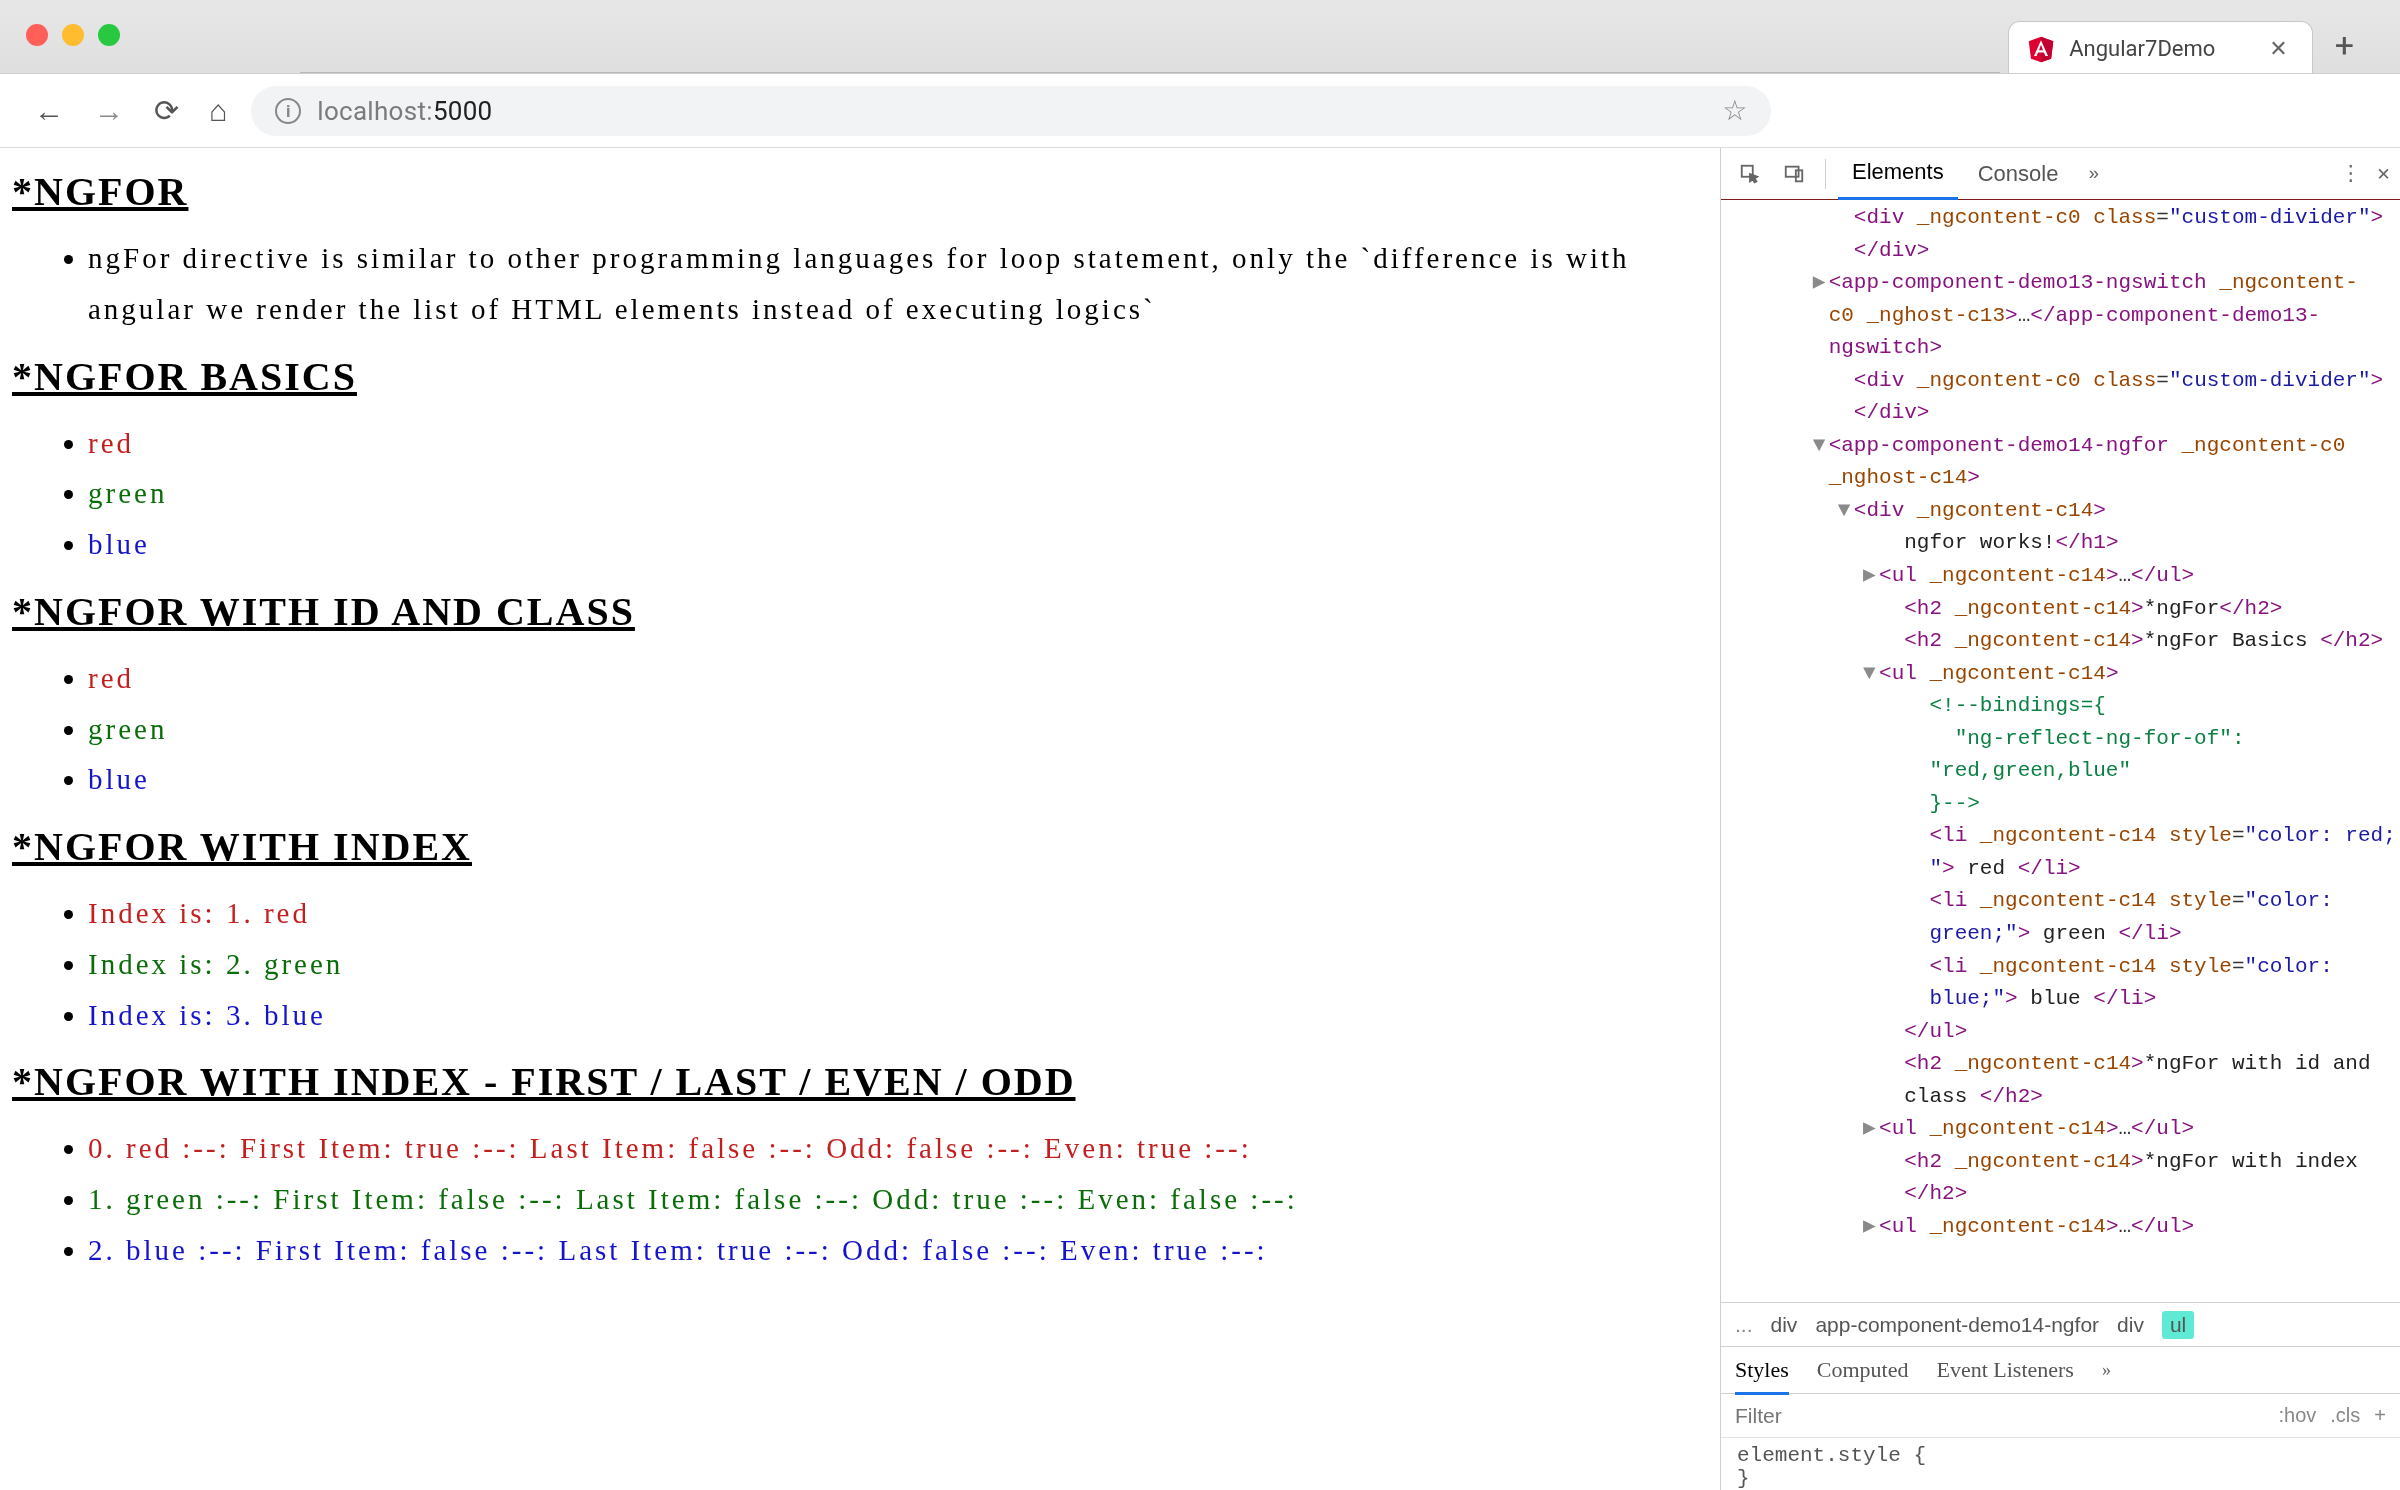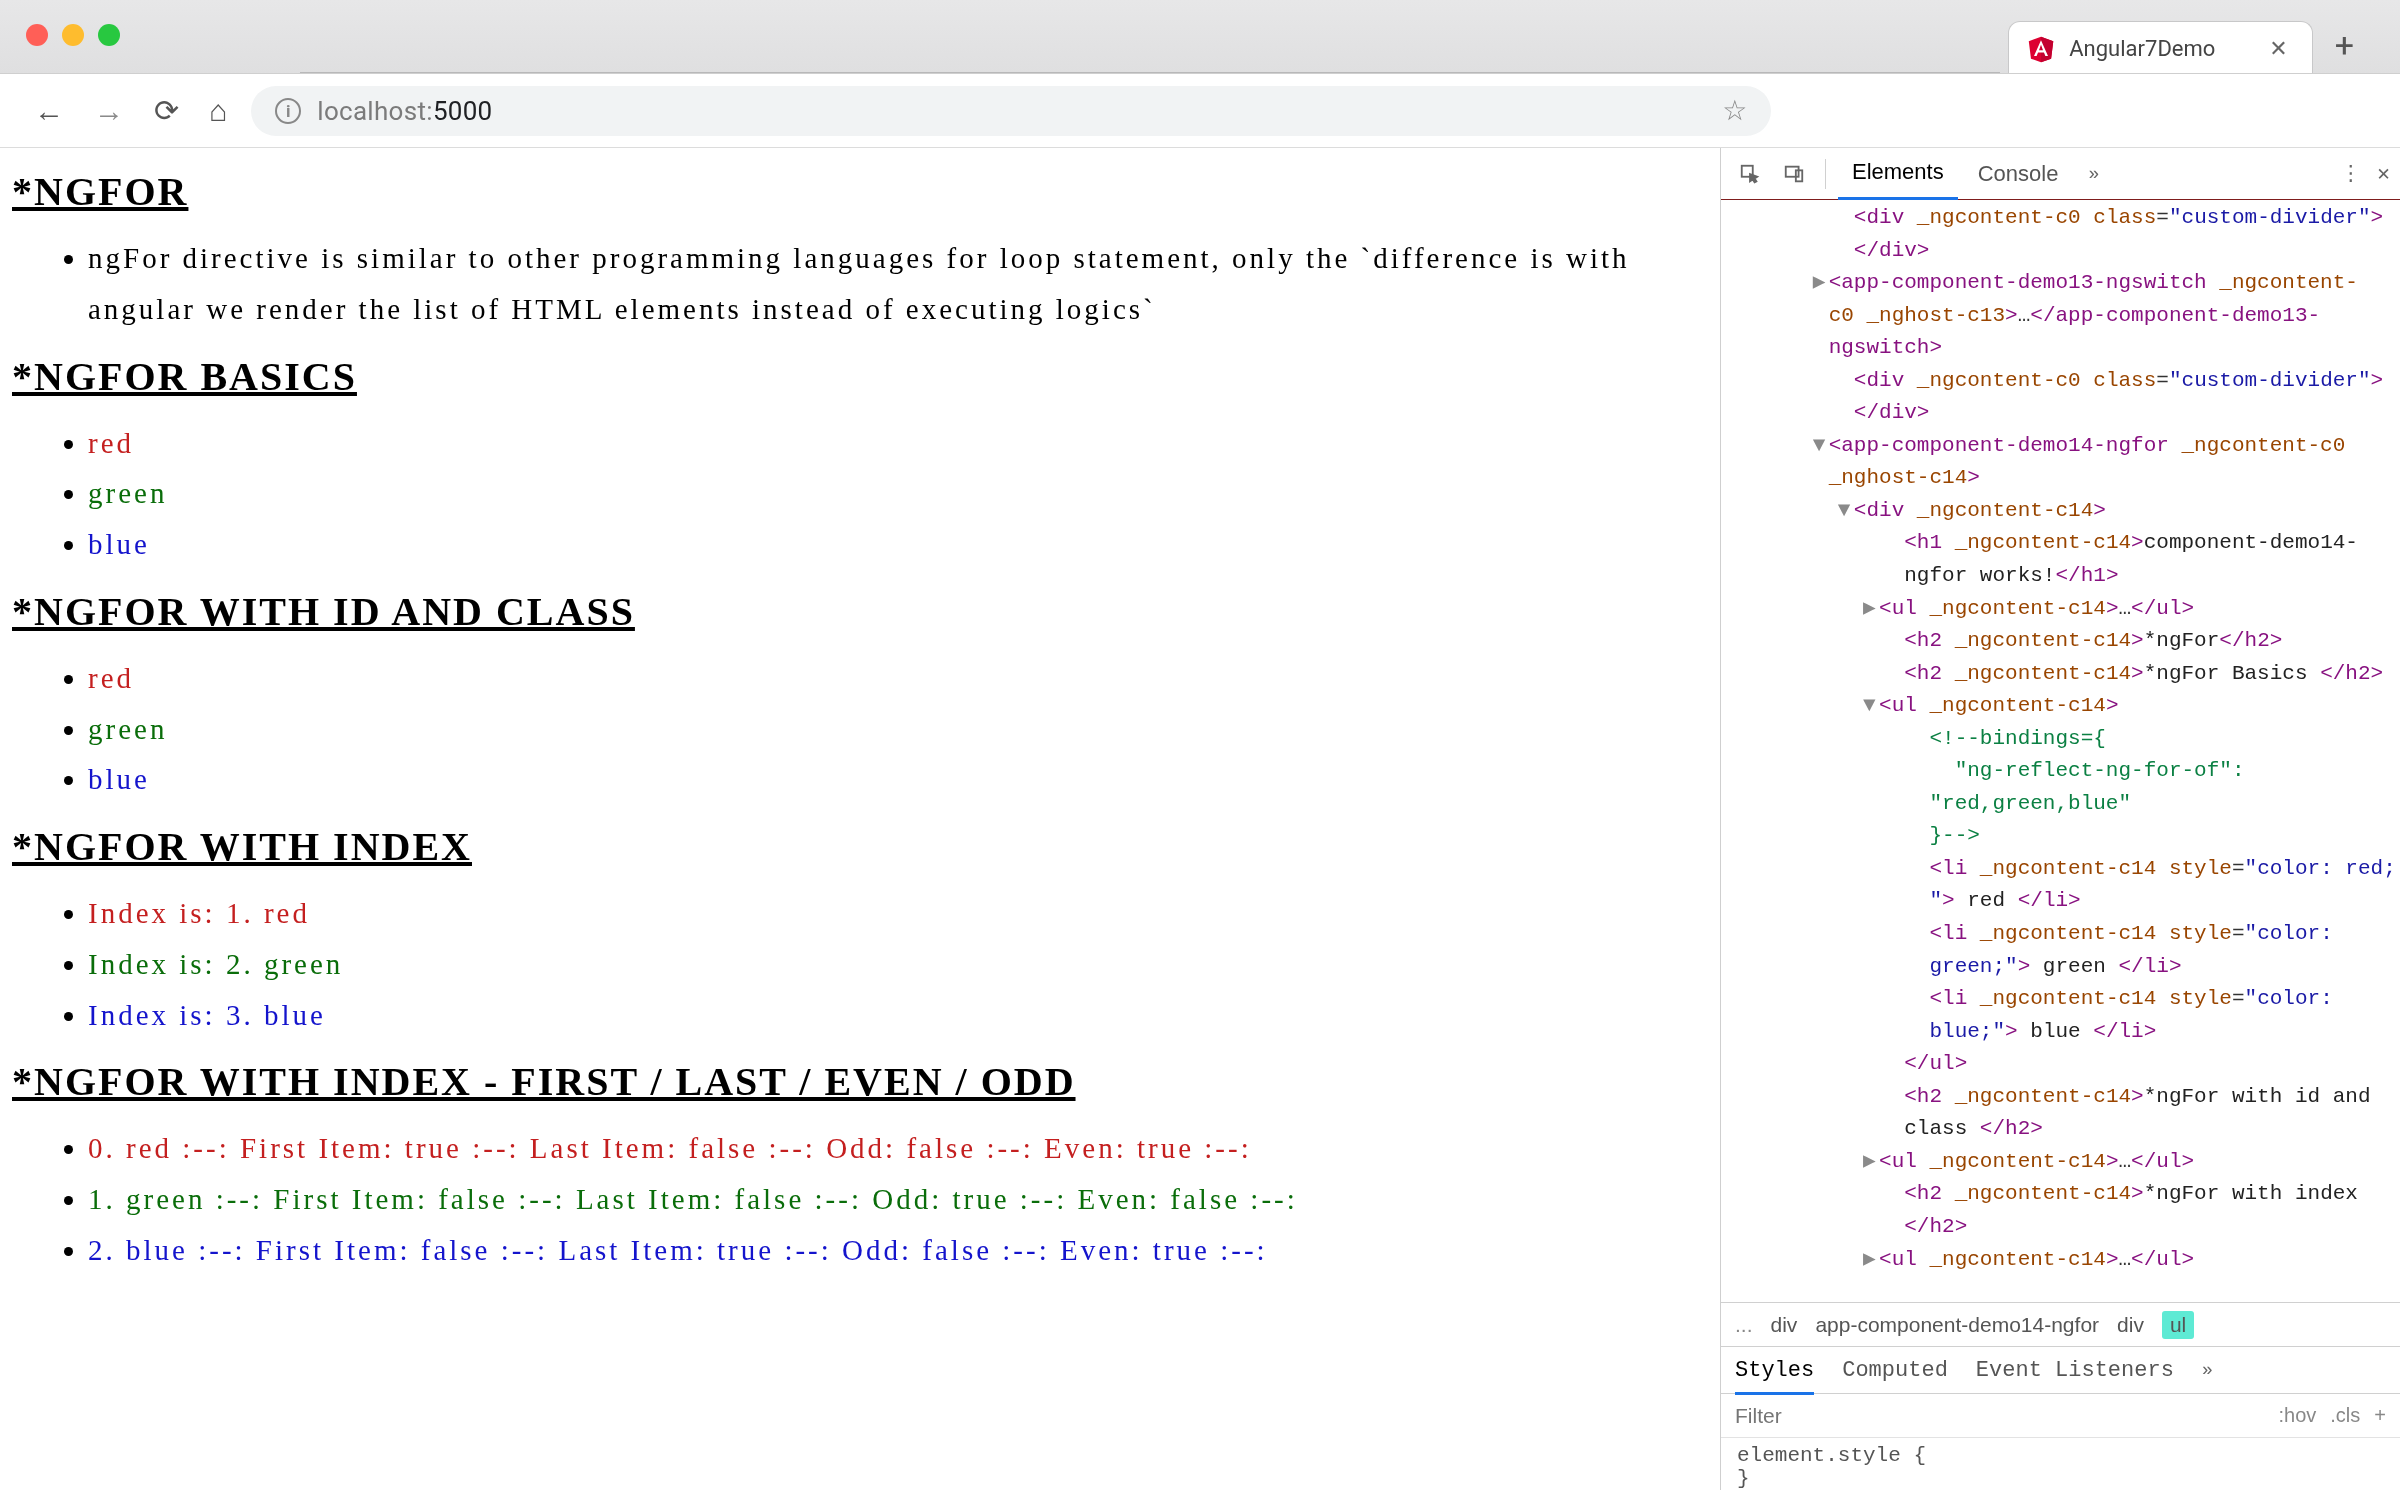--- a/index.html
+++ b/index.html
@@ -52,21 +52,21 @@
 .dt-dom .ln { white-space:pre; padding-left:16px;}
 .dt-dom .hl { background:#d2e7fb; }
 .tok-tag{color:#881280;} .tok-attr{color:#994500;} .tok-val{color:#1a1aa6;} .tok-txt{color:#222;} .tok-cmt{color:#0b8043;}
 .tri{color:#8a8a8a; display:inline-block; width:16px;}
 .sel-tag{color:#888;}
 
 .dt-crumb{ height:44px; border-top:1px solid #d0d0d0; display:flex; align-items:center; padding:0 14px; gap:18px; font-family:-apple-system,sans-serif; font-size:21px; color:#555;}
 .dt-crumb .dots{color:#888;}
 .dt-crumb .sel{background:#5eead4;padding:2px 8px;border-radius:3px;}
 
-.dt-styles-tabs{ height:48px; border-top:1px solid #d0d0d0; border-bottom:1px solid #d0d0d0; display:flex; align-items:center; padding:0 14px; gap:28px; font-family:Liberation Mono, monospace; font-size:22px; color:#555;}
+.dt-styles-tabs{ height:48px; border-top:1px solid #d0d0d0; border-bottom:1px solid #d0d0d0; display:flex; align-items:center; padding:0 14px; gap:28px; font-family:Liberation Serif, serif; font-size:22px; color:#555;}
 .dt-styles-tabs .tab.active{color:#000;border-bottom:3px solid #1a73e8;padding-bottom:9px;margin-bottom:-12px;}
 .dt-styles-tabs .chev{font-size:18px;color:#666;}
 
 .dt-filter{height:44px;border-bottom:1px solid #e3e3e3;display:flex;align-items:center;padding:0 14px;font-family:-apple-system,sans-serif;}
 .dt-filter input{border:none;outline:none;font-size:21px;color:#888;flex:1;background:transparent;}
 .dt-filter .flags{font-size:20px;color:#888;display:flex;gap:14px;align-items:center;}
 .dt-rule{padding:6px 16px 0 16px; font-size:21px; color:#555;}
 .dt-rule .sel{color:#555;}
 </style>
 </head>
@@ -166,21 +166,20 @@
         <div class="ln">        <span class="tri"> </span><span class="tok-tag">&lt;div</span> <span class="tok-attr">_ngcontent-c0</span> <span class="tok-attr">class</span>=<span class="tok-val">"custom-divider"</span><span class="tok-tag">&gt;</span></div>
         <div class="ln">        <span class="tri"> </span><span class="tok-tag">&lt;/div&gt;</span></div>
         <div class="ln">      <span class="tri">▶</span><span class="tok-tag">&lt;app-component-demo13-ngswitch</span> <span class="tok-attr">_ngcontent-</span></div>
         <div class="ln">      <span class="tri"> </span><span class="tok-attr">c0 _nghost-c13</span><span class="tok-tag">&gt;</span>…<span class="tok-tag">&lt;/app-component-demo13-</span></div>
         <div class="ln">      <span class="tri"> </span><span class="tok-tag">ngswitch&gt;</span></div>
         <div class="ln">        <span class="tri"> </span><span class="tok-tag">&lt;div</span> <span class="tok-attr">_ngcontent-c0</span> <span class="tok-attr">class</span>=<span class="tok-val">"custom-divider"</span><span class="tok-tag">&gt;</span></div>
         <div class="ln">        <span class="tri"> </span><span class="tok-tag">&lt;/div&gt;</span></div>
         <div class="ln">      <span class="tri">▼</span><span class="tok-tag">&lt;app-component-demo14-ngfor</span> <span class="tok-attr">_ngcontent-c0</span></div>
         <div class="ln">      <span class="tri"> </span><span class="tok-attr">_nghost-c14</span><span class="tok-tag">&gt;</span></div>
         <div class="ln">        <span class="tri">▼</span><span class="tok-tag">&lt;div</span> <span class="tok-attr">_ngcontent-c14</span><span class="tok-tag">&gt;</span></div>
-        <div class="ln">            <span class="tri"> </span><span class="tok-tag">&lt;h1</span> <span class="tok-attr">_ngcontent-c14</span><span class="tok-tag">&gt;</span><span class="tok-txt">component-demo14-</span></div>
         <div class="ln">            <span class="tri"> </span><span class="tok-txt">ngfor works!</span><span class="tok-tag">&lt;/h1&gt;</span></div>
         <div class="ln">          <span class="tri">▶</span><span class="tok-tag">&lt;ul</span> <span class="tok-attr">_ngcontent-c14</span><span class="tok-tag">&gt;</span>…<span class="tok-tag">&lt;/ul&gt;</span></div>
         <div class="ln">            <span class="tri"> </span><span class="tok-tag">&lt;h2</span> <span class="tok-attr">_ngcontent-c14</span><span class="tok-tag">&gt;</span><span class="tok-txt">*ngFor</span><span class="tok-tag">&lt;/h2&gt;</span></div>
         <div class="ln">            <span class="tri"> </span><span class="tok-tag">&lt;h2</span> <span class="tok-attr">_ngcontent-c14</span><span class="tok-tag">&gt;</span><span class="tok-txt">*ngFor Basics </span><span class="tok-tag">&lt;/h2&gt;</span></div>
         <div class="ln">          <span class="tri">▼</span><span class="tok-tag">&lt;ul</span> <span class="tok-attr">_ngcontent-c14</span><span class="tok-tag">&gt;</span></div>
         <div class="ln">              <span class="tri"> </span><span class="tok-cmt">&lt;!--bindings={</span></div>
         <div class="ln">              <span class="tri"> </span><span class="tok-cmt">  "ng-reflect-ng-for-of":</span></div>
         <div class="ln">              <span class="tri"> </span><span class="tok-cmt">"red,green,blue"</span></div>
         <div class="ln">              <span class="tri"> </span><span class="tok-cmt">}--&gt;</span></div>
         <div class="ln">              <span class="tri"> </span><span class="tok-tag">&lt;li</span> <span class="tok-attr">_ngcontent-c14</span> <span class="tok-attr">style</span>=<span class="tok-val">"color: red;</span></div>

